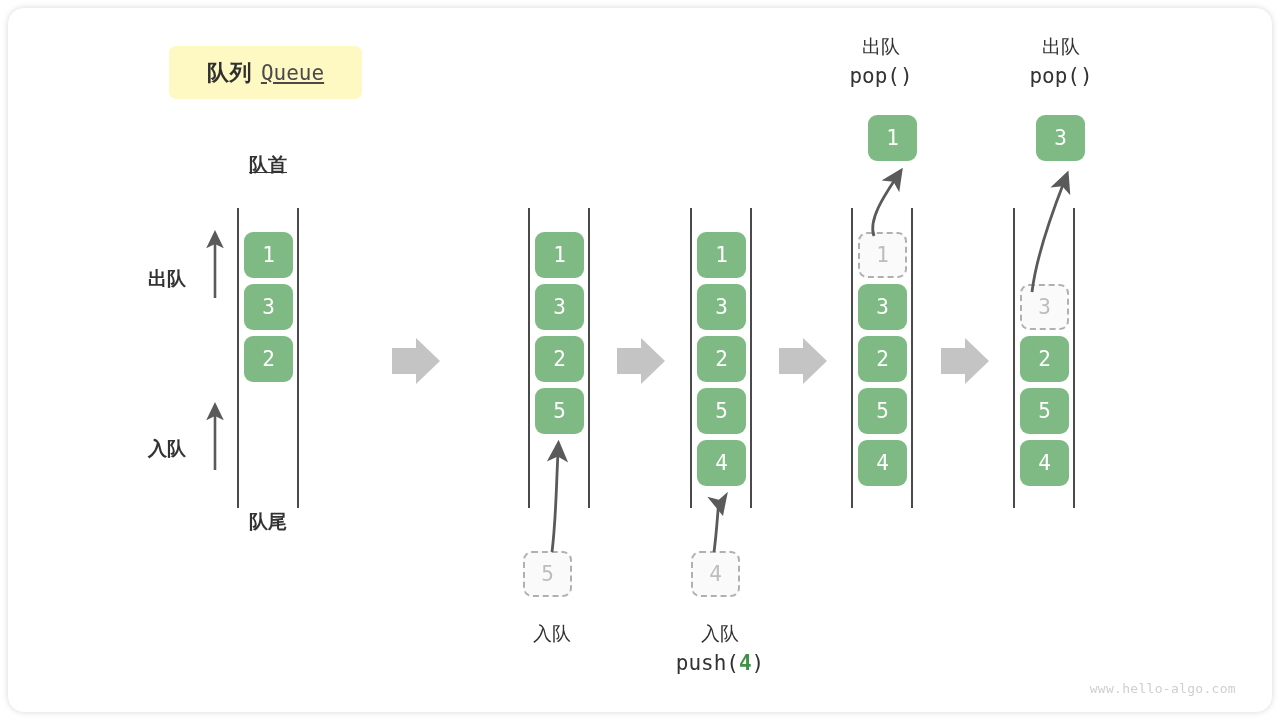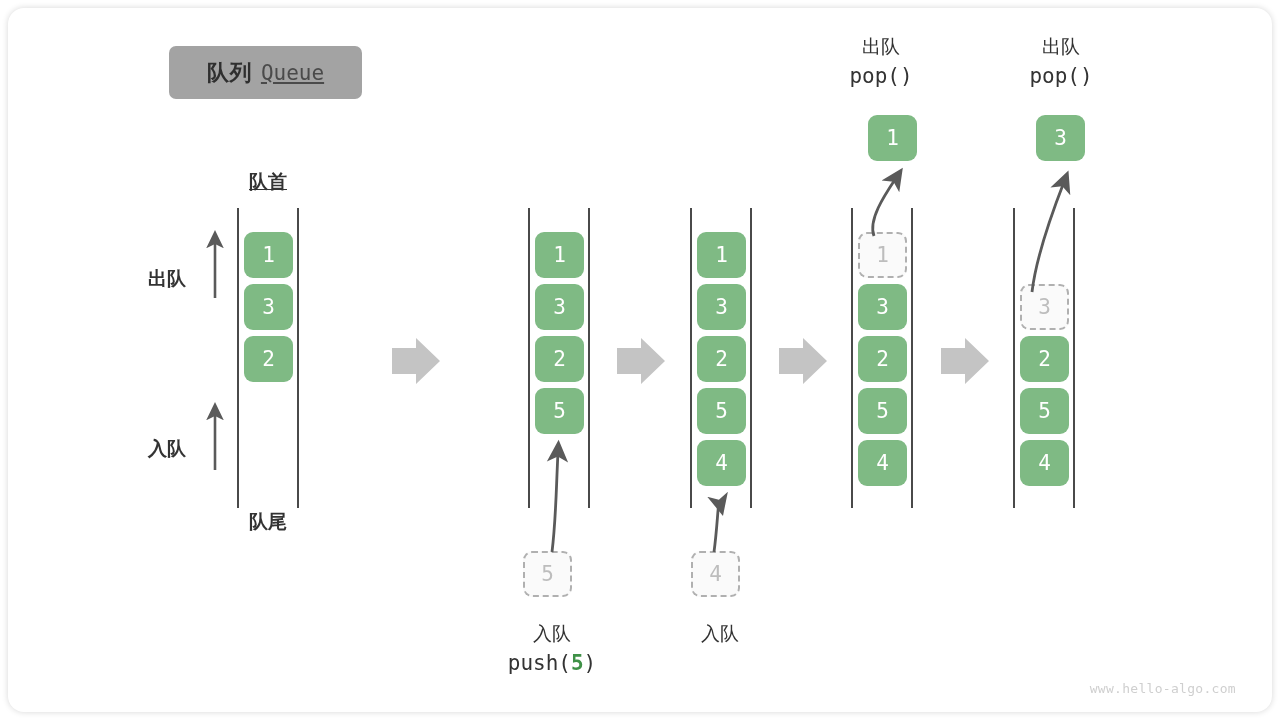--- a/index.html
+++ b/index.html
@@ -28,21 +28,21 @@
     box-shadow: 0 0 6px rgba(0,0,0,0.16);
   }
 
   
   .title-badge {
     position: absolute;
     left: 169px;
     top: 46px;
     width: 193px;
     height: 53px;
-    background: #a3a3a3;
+    background: #fef9c3;
     border-radius: 7px;
     display: flex;
     align-items: center;
     justify-content: center;
     gap: 9px;
   }
   .title-cn {
     font-size: 22px;
     font-weight: bold;
     color: #2f2f2f;
@@ -168,21 +168,21 @@
 <body>
 
 <div id="canvas">
   <div class="card"></div>
 
   <div class="title-badge">
     <span class="title-cn">队列</span>
     <span class="title-en">Queue</span>
   </div>
 
-  <div class="head-label" style="left:237px; top:169px; width:62px;text-decoration:underline;">队首</div>
+  <div class="head-label" style="left:237px; top:152px; width:62px;text-decoration:underline;">队首</div>
   <div class="head-label" style="left:237px; top:509px; width:62px;">队尾</div>
 
   <div class="side-label" style="left:148px; top:266px;">出队</div>
   <div class="side-label" style="left:148px; top:436px;">入队</div>
 
   <div class="column" style="left:237px; top:208px;">
     <div class="rail left"></div>
     <div class="rail right"></div>
     <div class="box filled" style="left:7px; top:24px;">1</div>
     <div class="box filled" style="left:7px; top:76px;">3</div>
@@ -193,35 +193,35 @@
     <div class="rail left"></div>
     <div class="rail right"></div>
     <div class="box filled" style="left:7px; top:24px;">1</div>
     <div class="box filled" style="left:7px; top:76px;">3</div>
     <div class="box filled" style="left:7px; top:128px;">2</div>
     <div class="box filled" style="left:7px; top:180px;">5</div>
   </div>
   <div class="box ghost" style="left:523px; top:551px;">5</div>
   <div class="caption" style="left:462px; top:620px; width:180px;">
     <span class="cn">入队</span>
-    <span class="code"><span>push(</span><span class="num">5</span><span>)</span></span>
   </div>
 
   <div class="column" style="left:690px; top:208px;">
     <div class="rail left"></div>
     <div class="rail right"></div>
     <div class="box filled" style="left:7px; top:24px;">1</div>
     <div class="box filled" style="left:7px; top:76px;">3</div>
     <div class="box filled" style="left:7px; top:128px;">2</div>
     <div class="box filled" style="left:7px; top:180px;">5</div>
     <div class="box filled" style="left:7px; top:232px;">4</div>
   </div>
   <div class="box ghost" style="left:691px; top:551px;">4</div>
   <div class="caption" style="left:630px; top:620px; width:180px;">
     <span class="cn">入队</span>
+    <span class="code"><span>push(</span><span class="num">4</span><span>)</span></span>
   </div>
 
   <div class="caption" style="left:791px; top:33px; width:180px;">
     <span class="cn">出队</span>
     <span class="code"><span>pop(</span><span class="num"></span><span>)</span></span>
   </div>
   <div class="pop-result" style="left:868px; top:115px;">1</div>
   <div class="column" style="left:851px; top:208px;">
     <div class="rail left"></div>
     <div class="rail right"></div>

